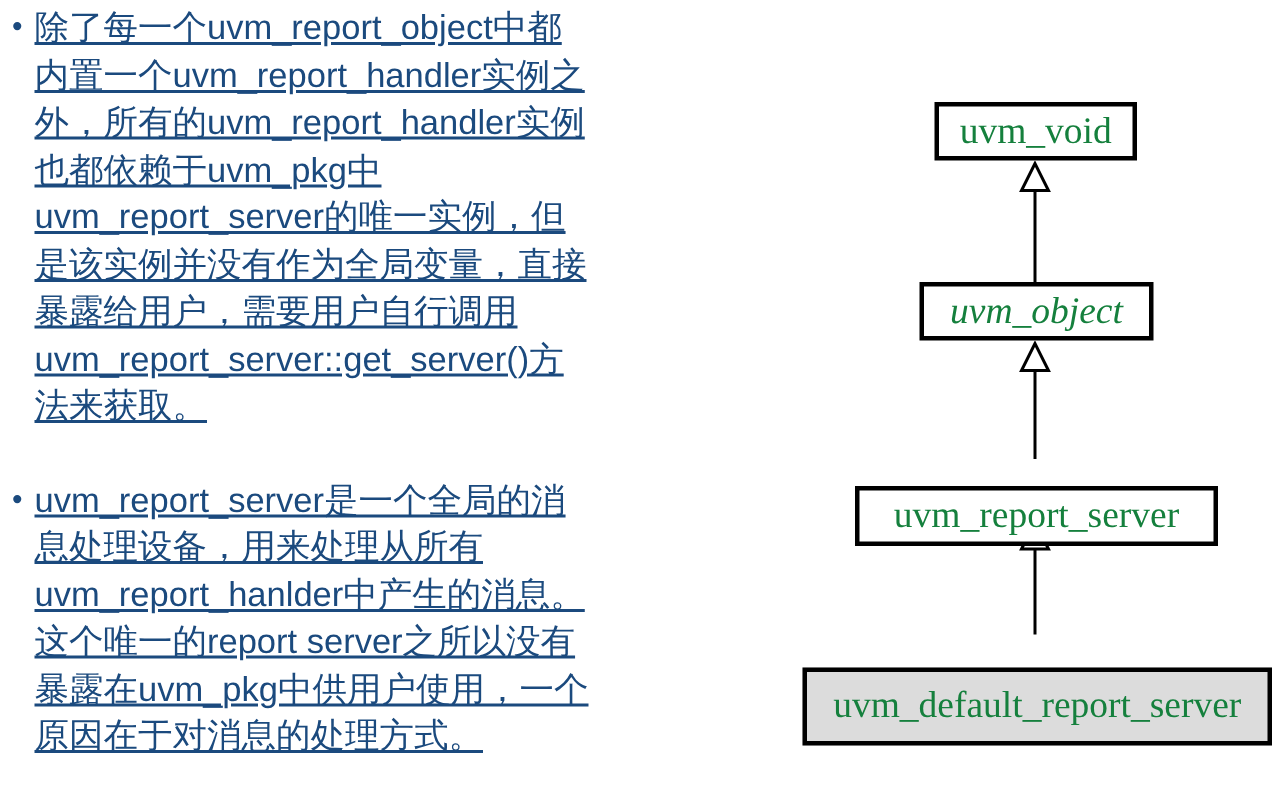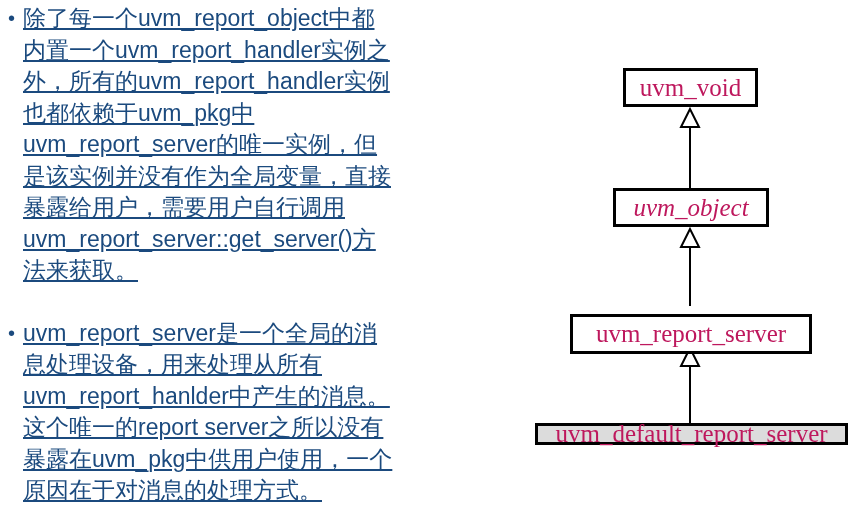--- a/index.html
+++ b/index.html
@@ -32,35 +32,35 @@
     white-space: pre-line;
     text-decoration: underline;
   }
 
   
   .node {
     position: absolute;
     box-sizing: border-box;
     border: 3px solid #000000;
     background: #ffffff;
-    color: #be185d;
+    color: #15803d;
     font-family: "Liberation Serif", serif;
     font-size: 25px;
     display: flex;
     align-items: center;
     justify-content: center;
     white-space: nowrap;
     text-align: center;
   }
   .node--filled { background: #dcdcdc; }
 
   .node-uvm-void            { left: 623px; top:  68px; width: 135px; height: 39px; }
   .node-uvm-object          { left: 613px; top: 188px; width: 156px; height: 39px; font-style: italic; }
-  .node-uvm-report-server   { left: 570px; top: 314px; width: 242px; height: 40px; }
-  .node-uvm-default-report-server { left: 535px; top: 423px; width: 313px; height: 22px; }
+  .node-uvm-report-server   { left: 570px; top: 324px; width: 242px; height: 40px; }
+  .node-uvm-default-report-server { left: 535px; top: 445px; width: 313px; height: 52px; }
 
   .arrows-layer {
     position: absolute;
     left: 0; top: 0;
     width: 856px; height: 525px;
     pointer-events: none;
   }
   .edge-line { stroke: #000000; stroke-width: 2; }
   .edge-head { fill: #ffffff; stroke: #000000; stroke-width: 2; }
 </style>

